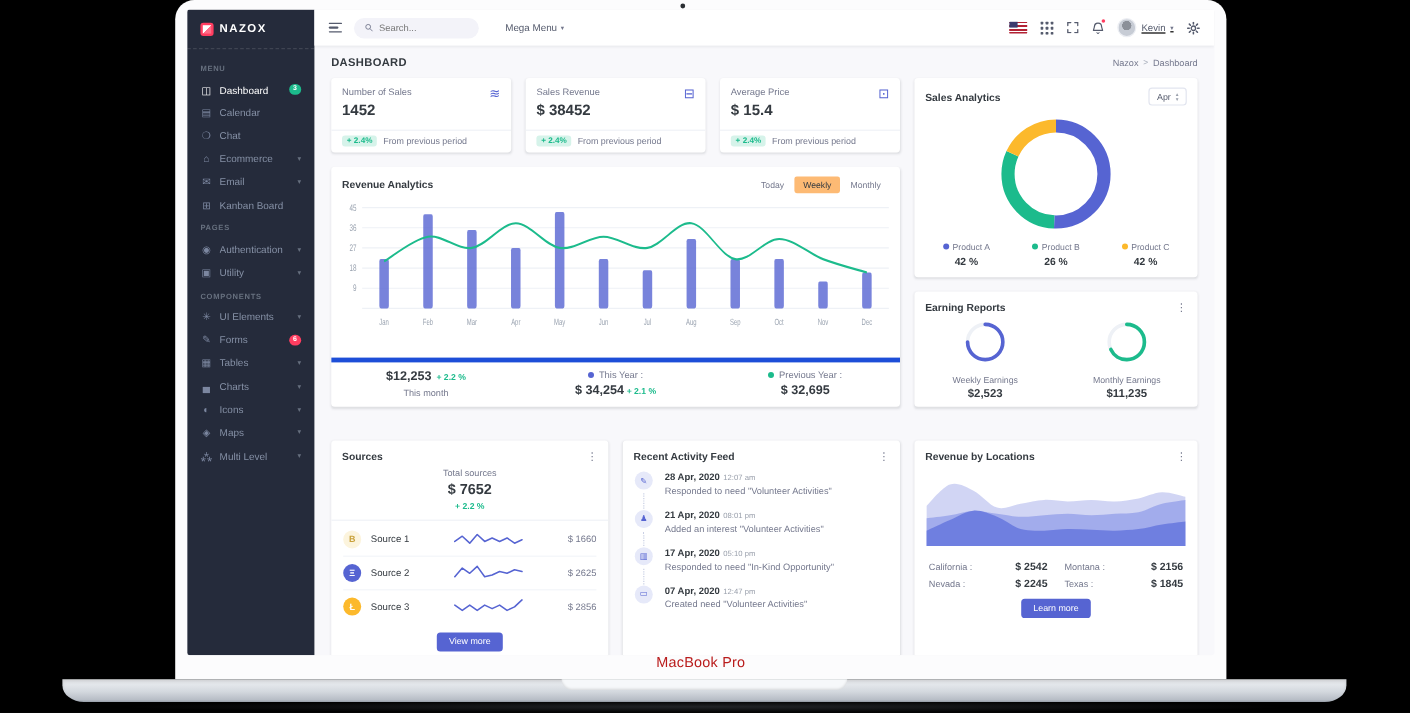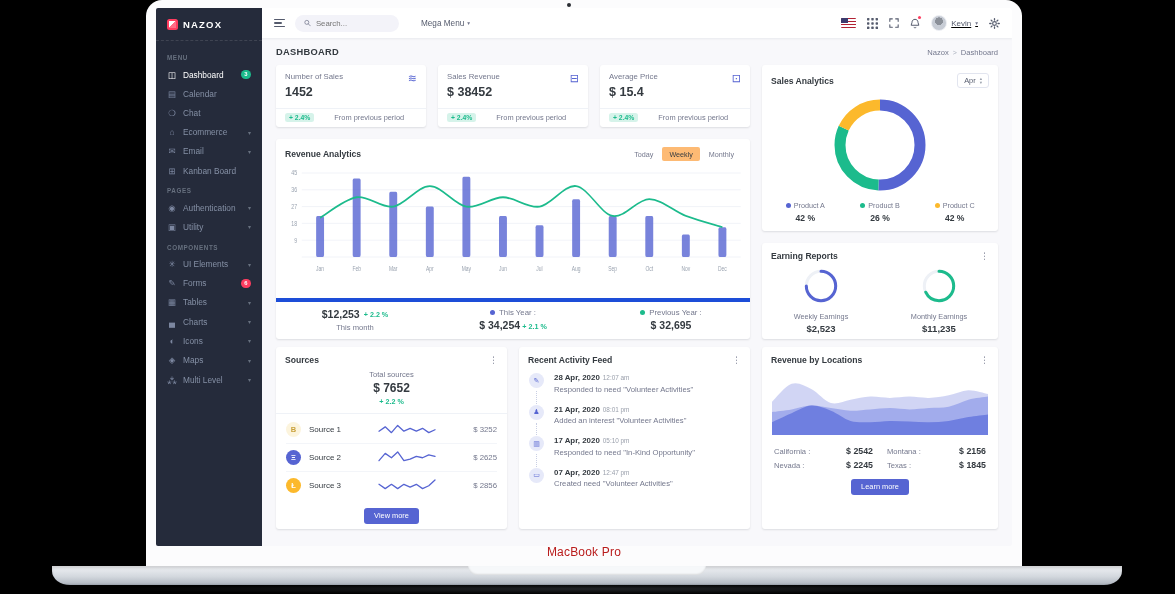--- a/index.html
+++ b/index.html
@@ -80,33 +80,33 @@
   
   .page { flex:1; padding:7px 14px 10px; overflow:hidden; }
   .page-head { display:flex; align-items:center; justify-content:space-between; margin:2px 0 8px; }
   .page-title { font-size:9.3px; font-weight:bold; color:#343a40; letter-spacing:.3px; }
   .breadcrumb { font-size:7.6px; color:#74788d; display:flex; gap:4px; align-items:center; }
   .breadcrumb .crumb-sep { color:#aab0bd; font-size:7px; }
 
   .grid-top { display:grid; grid-template-columns:1fr 1fr 1fr 236px;
               grid-template-rows:62px 92px 96px; gap:12px; }
   .grid-bottom { display:grid; grid-template-columns:1fr 1fr 236px; grid-auto-rows:182px;
-                 gap:12px; margin-top:8px; }
+                 gap:12px; margin-top:28px; }
   .card { background:#fff; border-radius:3px; box-shadow:0 1px 2px rgba(56,65,74,.14); overflow:hidden; }
   .card-head { display:flex; align-items:center; justify-content:space-between; padding:8px 9px 0; }
   .card-title { font-size:8.6px; font-weight:bold; color:#343a40; }
   .kebab { font-size:9px; color:#74788d; cursor:pointer; line-height:1; }
 
   
   .stat-card { display:flex; flex-direction:column; justify-content:space-between; }
   .stat-top { padding:7px 9px 0; display:flex; justify-content:space-between; }
   .stat-label { font-size:7.8px; color:#74788d; }
   .stat-value { font-size:12.5px; font-weight:bold; color:#343a40; margin-top:4px; }
   .stat-icon { color:#5664d2; font-size:11px; }
-  .stat-foot { border-top:1px solid #eff2f7; padding:4px 9px 5px; display:flex; align-items:center; gap:20px; }
+  .stat-foot { border-top:1px solid #eff2f7; padding:4px 9px 5px; display:flex; align-items:center; gap:5px; }
   .badge-soft { background:rgba(28,187,140,.18); color:#1cbb8c; font-size:6.8px;
                 padding:1px 4px; border-radius:2.5px; font-weight:bold; }
   .stat-note { font-size:7.4px; color:#74788d; }
 
   
   .revenue-card { grid-column:1 / 4; grid-row:2 / 4; display:flex; flex-direction:column; }
   .rev-tabs { display:flex; gap:2px; }
   .rev-tab { font-size:7.2px; color:#74788d; padding:2.5px 7px; border-radius:2px;
              background:transparent; border:0; cursor:pointer; font-family:inherit; }
   .rev-tab.active { background:#fdba74; color:#343a40; }
@@ -545,21 +545,21 @@
               </div>
               <div class="src-rows" id="src-rows">
                   <div class="src-row">
                     <span class="src-ic" style="background: rgb(252, 244, 221); color: rgb(201, 161, 59);">B</span>
                     <span class="src-name">Source 1</span>
                     <span class="src-spark">
                       <svg width="62" height="18" viewBox="0 0 62 18">
                         <path d="M3,10.2 L9.222222222222221,5.85 L15.444444444444445,11.65 L21.666666666666668,4.4 L27.88888888888889,10.2 L34.111111111111114,7.300000000000001 L40.333333333333336,10.2 L46.55555555555556,7.300000000000001 L52.77777777777778,11.65 L59,8.75" fill="none" stroke="#5664d2" stroke-width="1.3" stroke-linejoin="round" stroke-linecap="round"></path>
                       </svg>
                     </span>
-                    <span class="src-amt">$ 3252</span>
+                    <span class="src-amt">$ 1660</span>
                   </div>
                   <div class="src-row">
                     <span class="src-ic" style="background: rgb(86, 100, 210); color: rgb(255, 255, 255);">Ξ</span>
                     <span class="src-name">Source 2</span>
                     <span class="src-spark">
                       <svg width="62" height="18" viewBox="0 0 62 18">
                         <path d="M3,11.65 L9.222222222222221,4.4 L15.444444444444445,8.75 L21.666666666666668,2.950000000000001 L27.88888888888889,11.65 L34.111111111111114,10.2 L40.333333333333336,7.300000000000001 L46.55555555555556,8.75 L52.77777777777778,5.85 L59,7.300000000000001" fill="none" stroke="#5664d2" stroke-width="1.3" stroke-linejoin="round" stroke-linecap="round"></path>
                       </svg>
                     </span>
                     <span class="src-amt">$ 2625</span>

